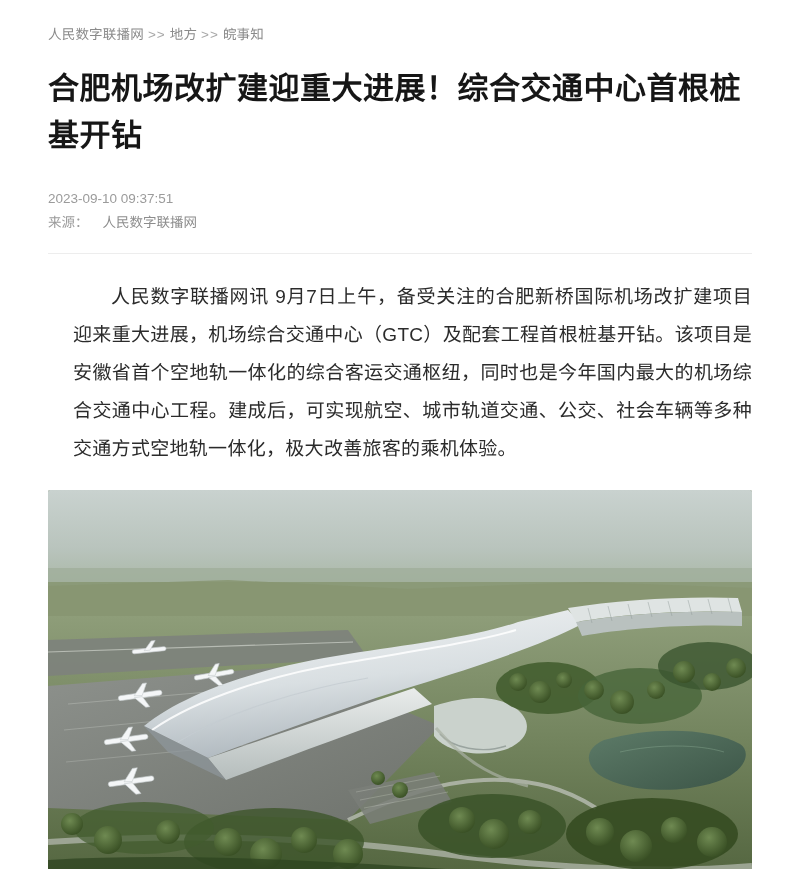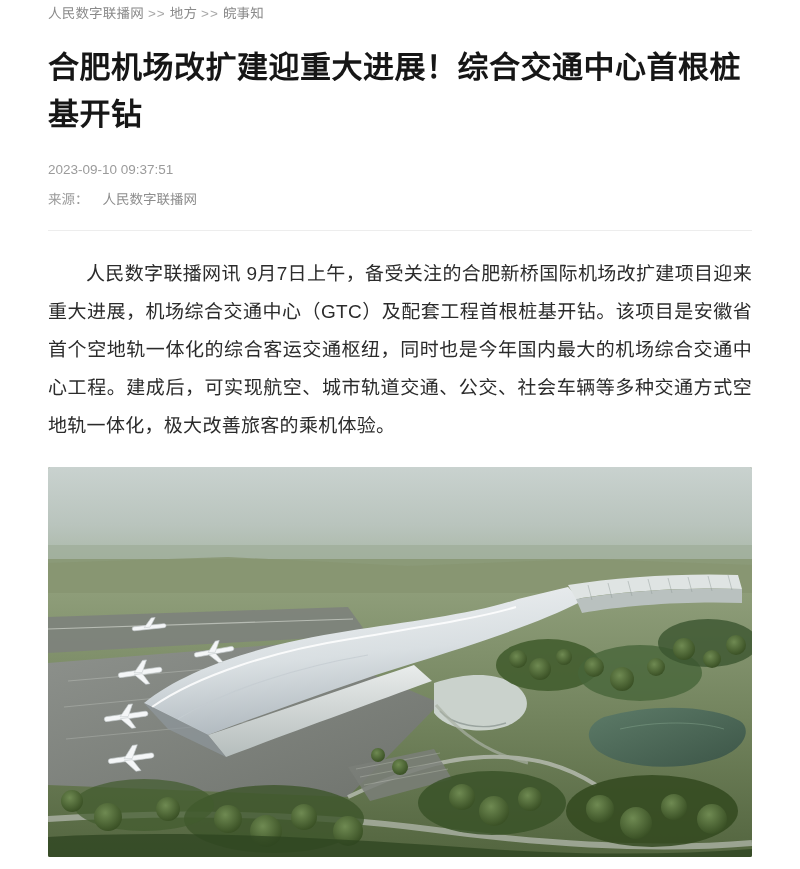--- a/index.html
+++ b/index.html
@@ -18,21 +18,21 @@
     min-height: 869px;
     background: #ffffff;
     padding: 0;
     position: relative;
   }
   .content {
     padding: 0 48px;
   }
   
   .breadcrumb {
-    padding-top: 4px;
+    padding-top: 25px;
     font-size: 13.5px;
     color: #8a8a8a;
     line-height: 20px;
     white-space: nowrap;
     letter-spacing: 0.2px;
   }
   .breadcrumb .crumb {
     color: #8a8a8a;
     text-decoration: none;
   }
@@ -46,27 +46,26 @@
     margin: 22px 0 0 0;
     font-size: 31px;
     line-height: 47px;
     font-weight: bold;
     color: #161616;
     letter-spacing: 0.5px;
     font-family: Liberation Mono, monospace;
   }
   
   .meta {
-    margin-top: 18px;
+    margin-top: 26px;
     font-size: 13.5px;
     color: #9b9b9b;
     line-height: 24px;
   }
   .meta-source {
-    margin-top: 6px;
     font-size: 13.5px;
     color: #9b9b9b;
     line-height: 24px;
   }
   .meta-source .src-label { color: #9b9b9b; }
   .meta-source .src-value { color: #8d8d8d; margin-left: 14px; }
   .divider {
     margin-top: 18px;
     border: 0;
     border-top: 1px solid #ededed;
@@ -74,20 +73,21 @@
   }
   
   .body-text {
     margin-top: 24px;
     font-size: 19px;
     line-height: 38px;
     color: #2b2b2b;
     text-align: justify;
     text-indent: 2em;
     letter-spacing: 0.3px;
+    margin-left: 25px;
   }
   
   .figure {
     margin: 22px 0 0 0;
   }
   .figure-image {
     width: 704px;
     height: 390px;
     display: block;
     border-radius: 2px;

